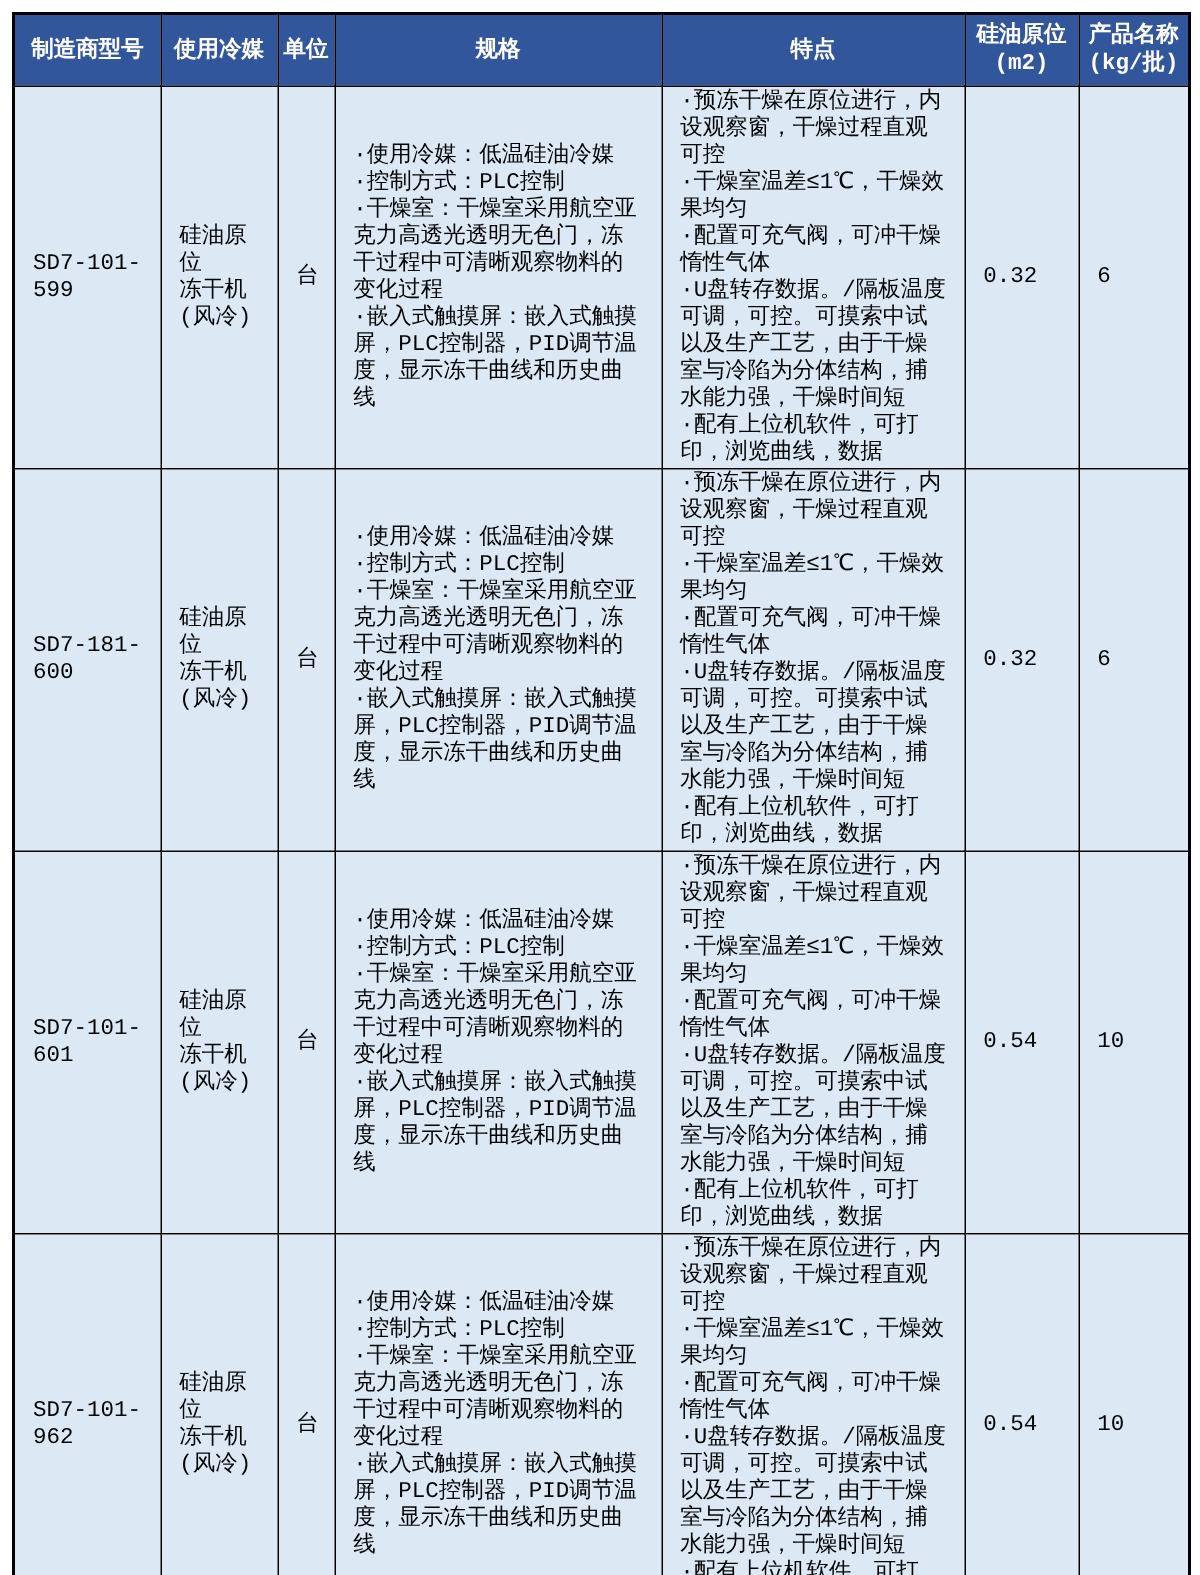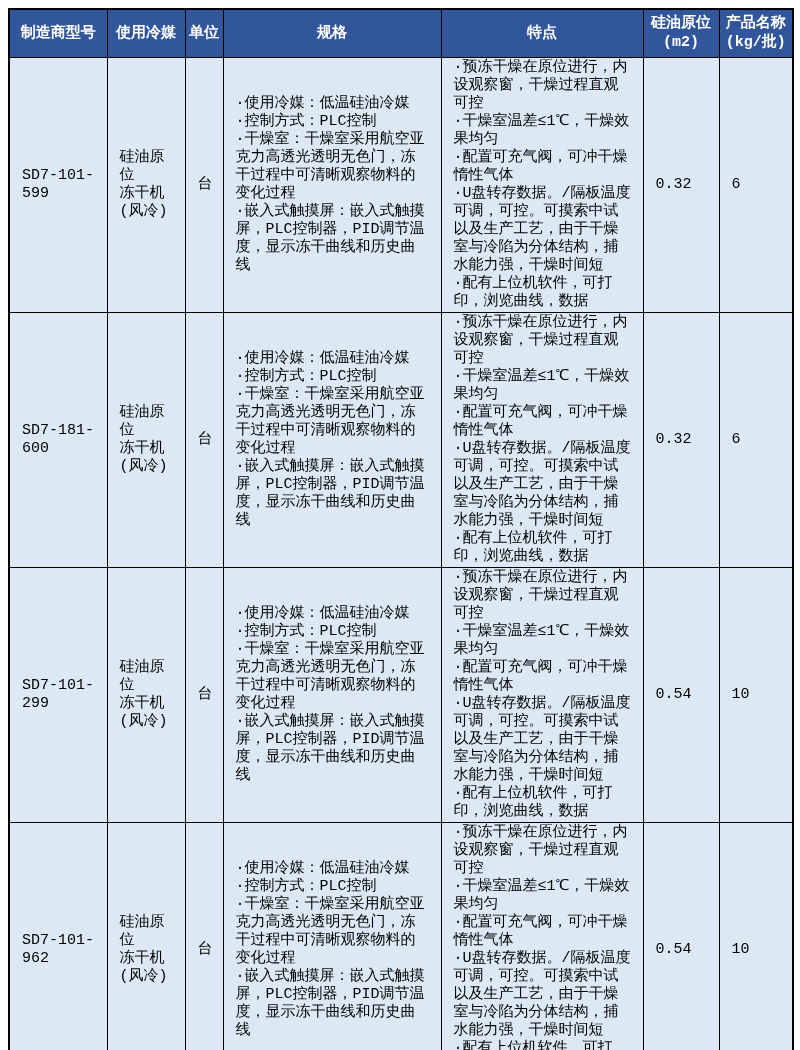--- a/index.html
+++ b/index.html
@@ -121,21 +121,21 @@
       <div>·干燥室温差≤1℃，干燥效果均匀</div>
       <div>·配置可充气阀，可冲干燥惰性气体</div>
       <div>·U盘转存数据。/隔板温度可调，可控。可摸索中试以及生产工艺，由于干燥室与冷陷为分体结构，捕水能力强，干燥时间短</div>
       <div>·配有上位机软件，可打印，浏览曲线，数据</div>
     </td>
     <td class="c-area">0.32</td>
     <td class="c-capacity">6</td>
   </tr>
 
   <tr class="body-row">
-    <td class="c-model">SD7-101-299</td>
+    <td class="c-model">SD7-101-601</td>
     <td class="c-name">
       <div>硅油原位</div>
       <div>冻干机</div>
       <div>(风冷)</div>
     </td>
     <td class="c-unit">台</td>
     <td class="c-specs">
       <div>·使用冷媒：低温硅油冷媒</div>
       <div>·控制方式：PLC控制</div>
       <div>·干燥室：干燥室采用航空亚克力高透光透明无色门，冻干过程中可清晰观察物料的变化过程</div>

